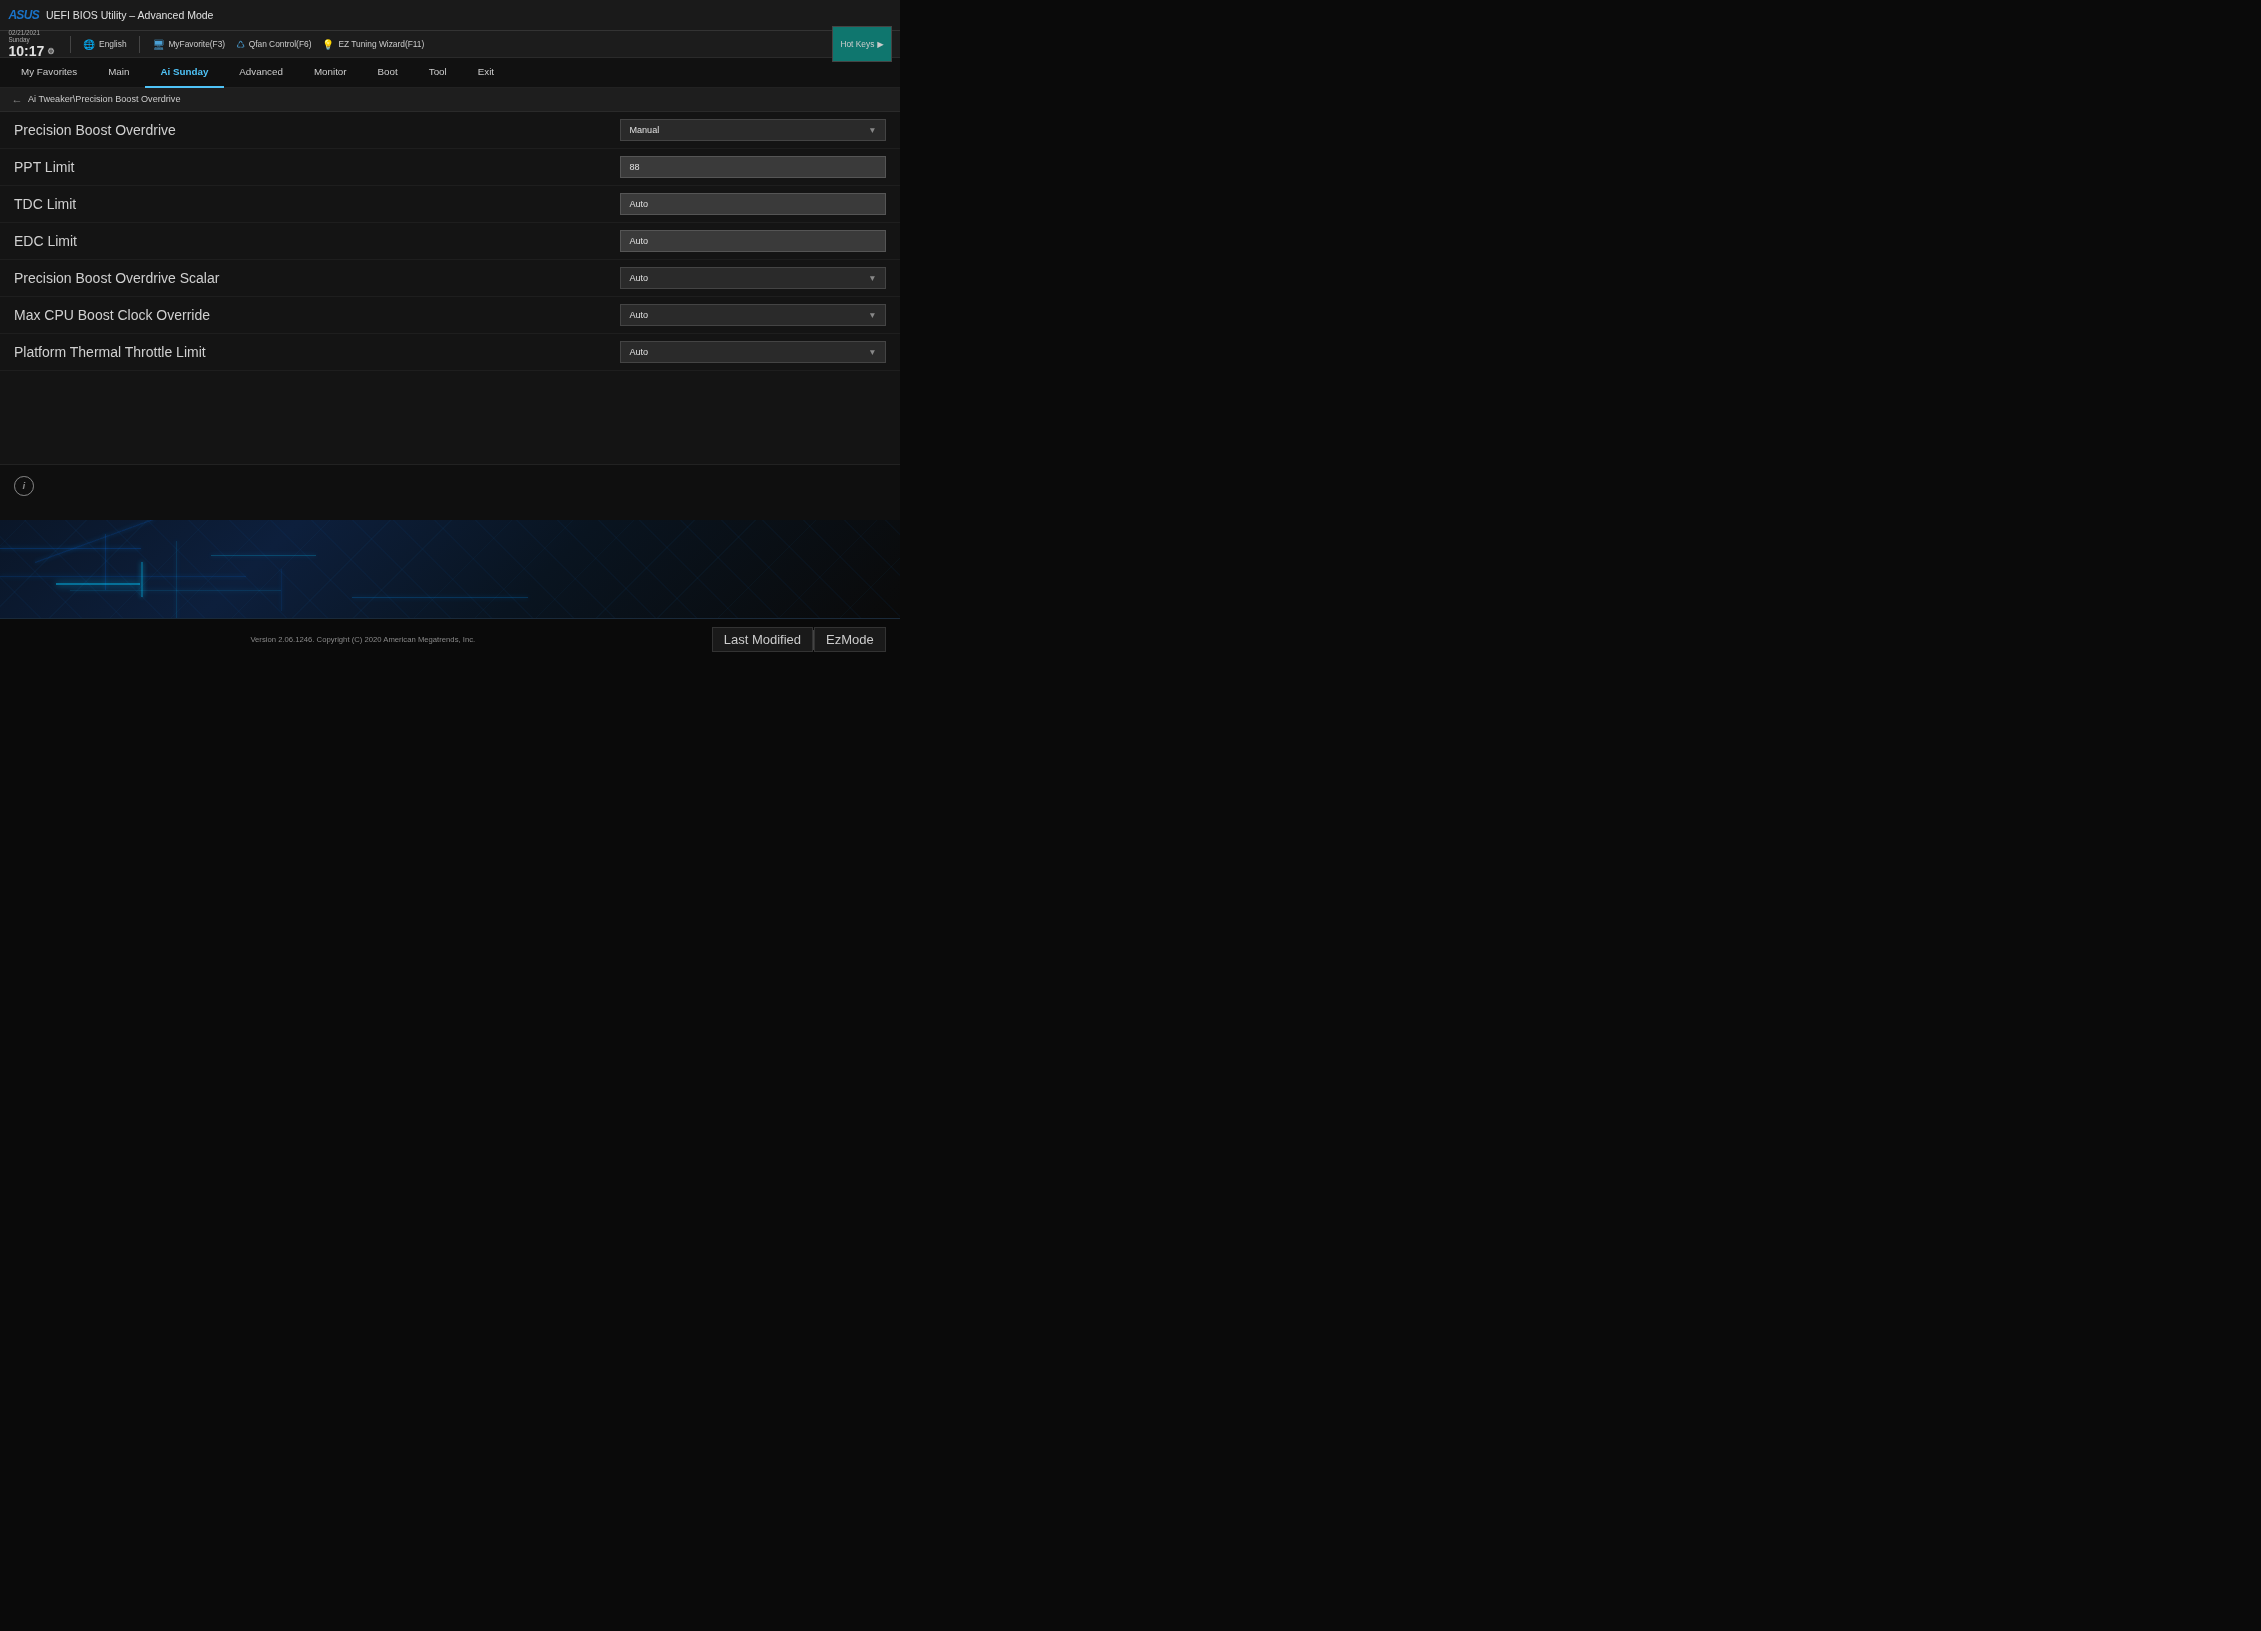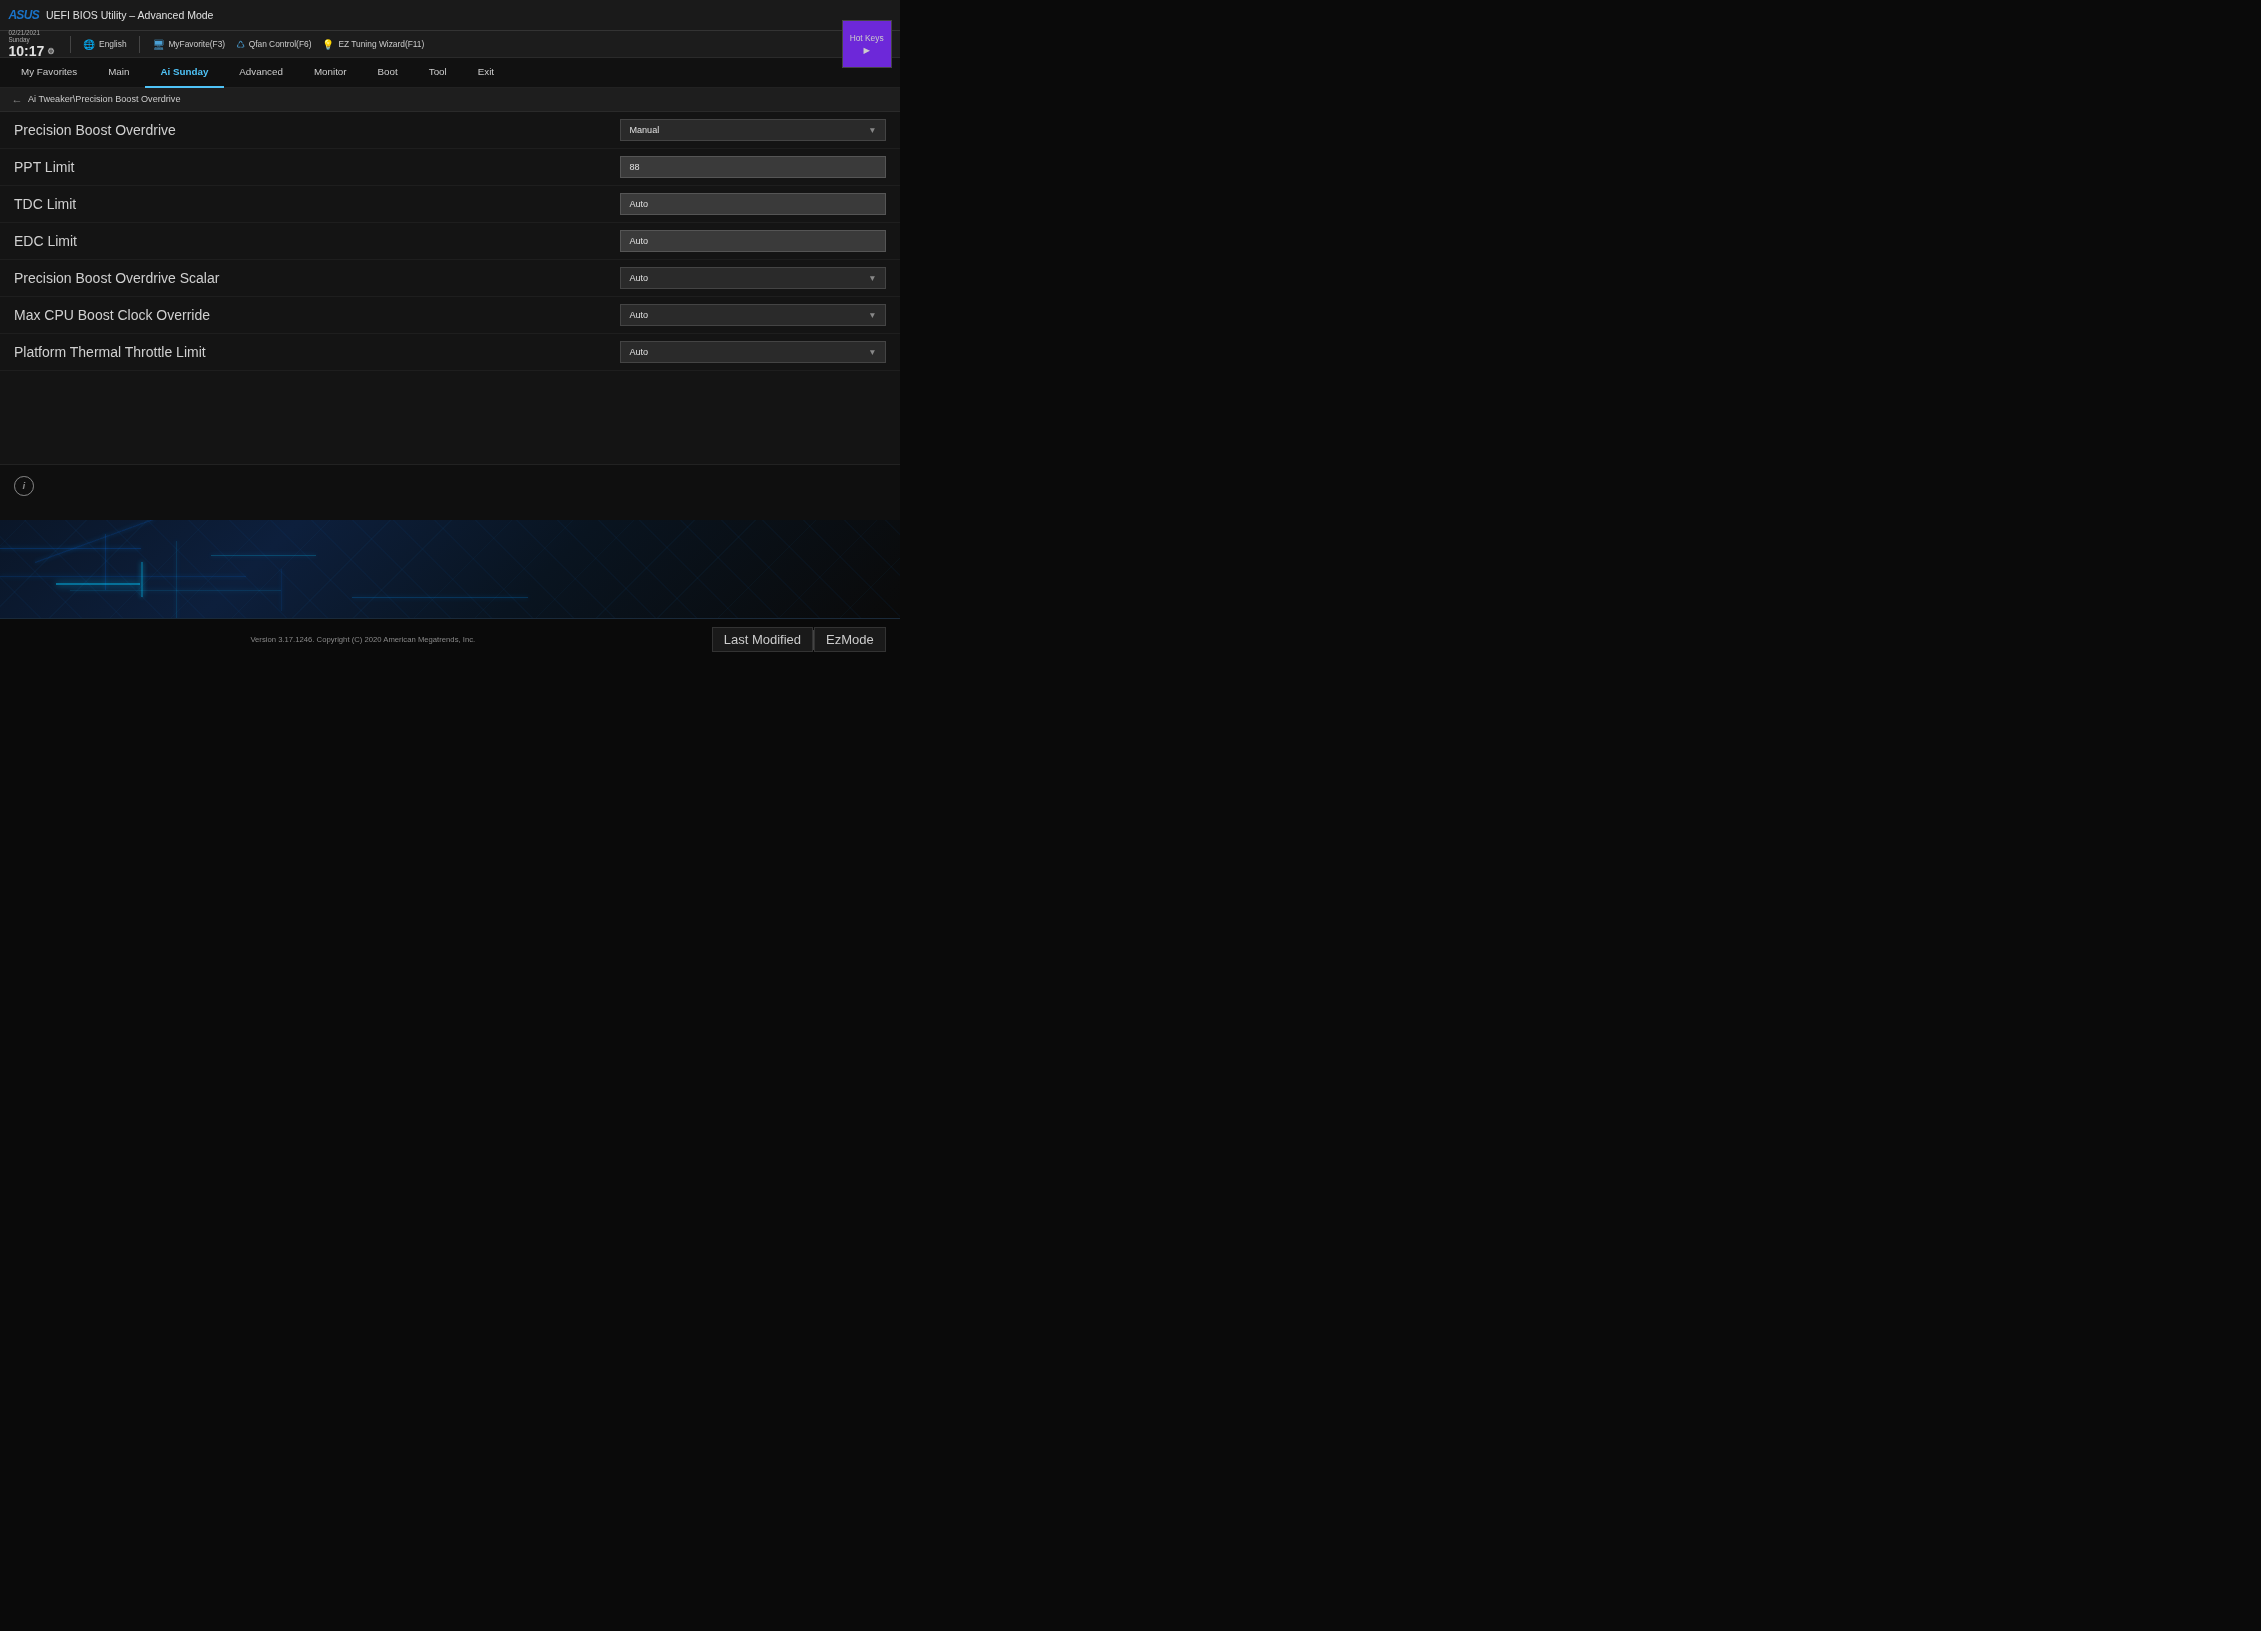--- a/index.html
+++ b/index.html
@@ -302,30 +302,29 @@
     }
 
     .footer-divider {
       width: 0.7px;
       background: #444;
       margin: 2.8px 0;
     }
 
     
     .hotkeys-btn {
-      background: #6d28d9;
+      background: #0f766e;
       border: 0.7px solid #444;
       color: #ccc;
       font-size: 8.4px;
       padding: 12px 7px;
       cursor: pointer;
       display: flex;
       align-items: center;
       gap: 2.8px;
-      flex-direction: column;
     }
   </style>
 </head>
 <body>
 
 <div class="header-bar">
   <span class="asus-logo">ASUS</span>
   <span class="bios-title">UEFI BIOS Utility – Advanced Mode</span>
 </div>
 
@@ -472,20 +471,20 @@
   <div class="circuit-line" style="left:176px;top:21px;width:1.4px;height:84px;opacity:0.4;background:rgba(0,180,255,0.4);"></div>
   <div class="circuit-line" style="left:211px;top:35px;width:105px;height:0.7px;opacity:0.5;background:rgba(0,200,255,0.5);"></div>
   <div class="circuit-line" style="left:281px;top:49px;width:1.4px;height:42px;opacity:0.3;"></div>
   <div class="circuit-line" style="left:352px;top:77px;width:176px;height:1.4px;opacity:0.4;background:rgba(0,150,255,0.6);box-shadow:0 0 4.2px rgba(0,150,255,0.7);"></div>
 
   <div class="circuit-line" style="left:56px;top:63px;width:84px;height:2.1px;opacity:0.7;background:rgba(0,200,255,0.7);box-shadow:0 0 7px rgba(0,200,255,0.9);"></div>
   <div class="circuit-line" style="left:141px;top:42px;width:2.1px;height:35px;opacity:0.6;background:rgba(0,200,255,0.6);box-shadow:0 0 5.6px rgba(0,200,255,0.8);"></div>
 </div>
 
 <div class="footer-bottom">
-  <span class="version-text">Version 3.17.1246. Copyright (C) 2020 American Megatrends, Inc.</span>
+  <span class="version-text">Version 2.06.1246. Copyright (C) 2020 American Megatrends, Inc.</span>
   <div class="footer-right-buttons">
     <button class="footer-btn">Last Modified</button>
     <div class="footer-divider"></div>
     <button class="footer-btn">EzMode</button>
   </div>
 </div>
 
 
 </body></html>

